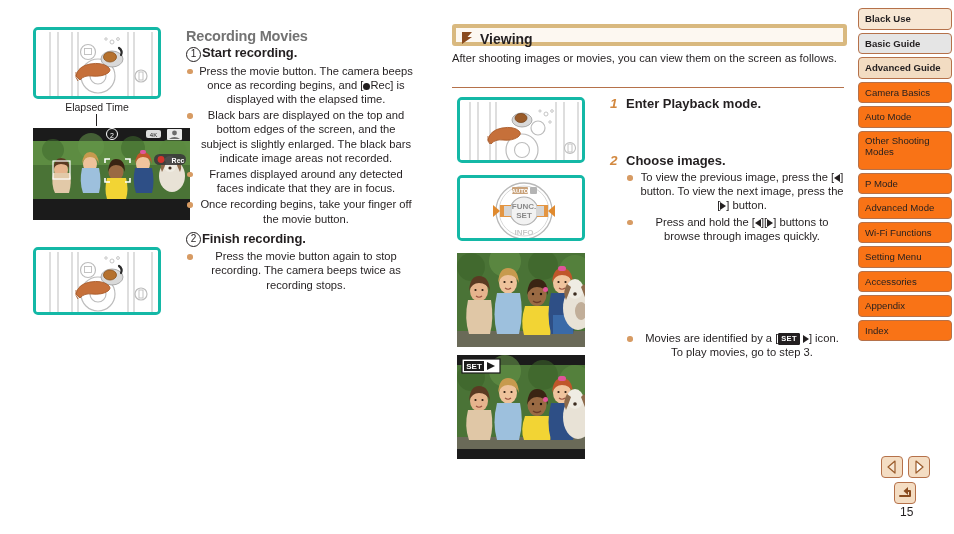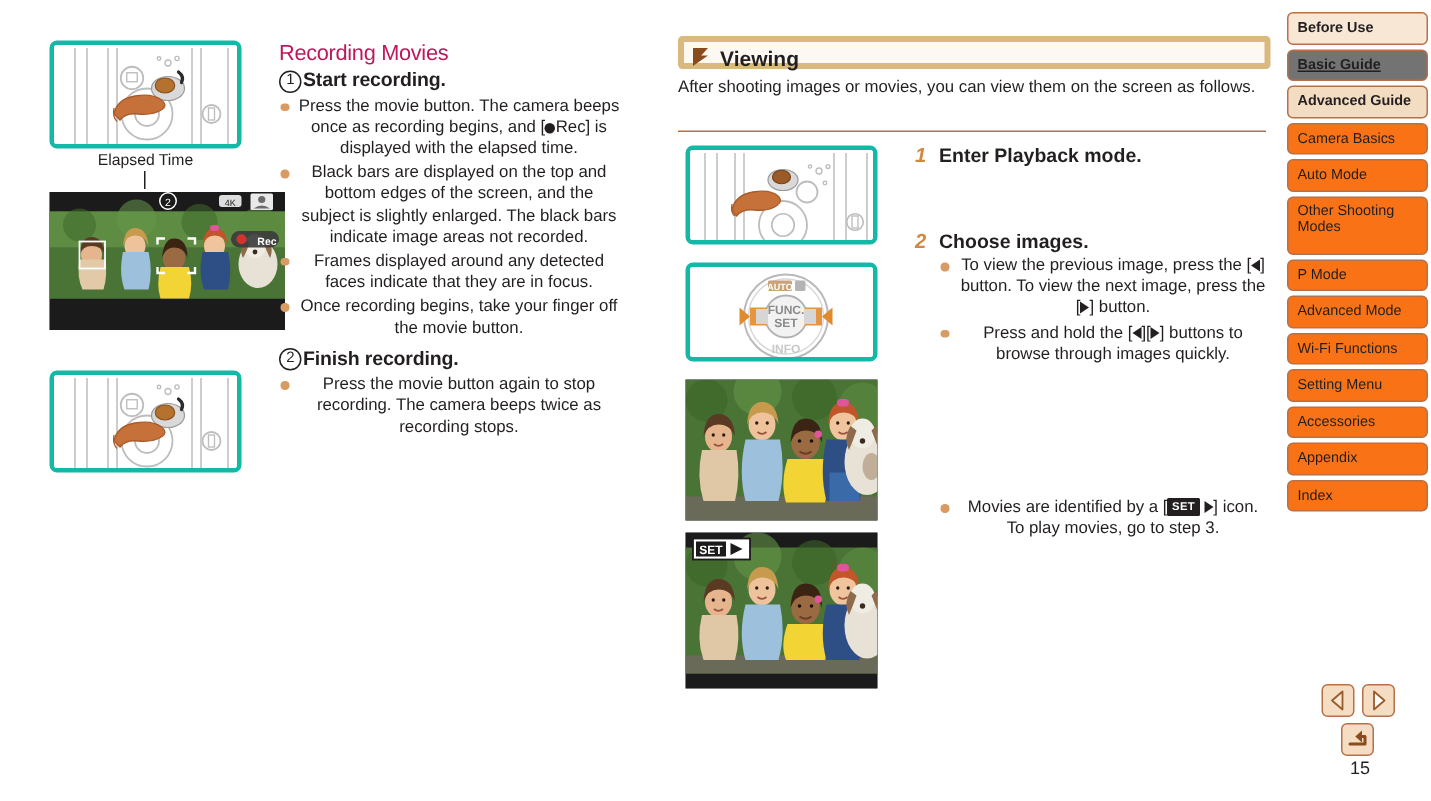--- a/index.html
+++ b/index.html
@@ -37,21 +37,21 @@
     position:absolute;left:33px;top:101px;width:128px;
     text-align:center;font-size:10.5px;color:#231f20;
   }
   .elapsed-tick{
     position:absolute;left:96px;top:114px;width:1px;height:12px;background:#231f20;
   }
 
   #screen-rec{left:33px;top:128px;width:157px;height:92px;}
 
   .sec-title{
-    font-size:14.5px;font-weight:normal;color:#be185d;margin:0 0 1px 0;letter-spacing:-0.2px;
+    font-size:14.5px;font-weight:bold;color:#737373;margin:0 0 1px 0;letter-spacing:-0.2px;
   }
   .step-head{
     font-size:13px;font-weight:bold;color:#231f20;margin:0 0 2px 0;letter-spacing:-0.1px;
     display:flex;align-items:flex-start;
   }
   .circnum{
     display:inline-block;width:13px;height:13px;line-height:11.5px;
     border:1.2px solid #231f20;border-radius:50%;
     text-align:center;font-size:10px;font-weight:normal;
     margin-right:1px;margin-top:1.5px;flex:none;
@@ -131,21 +131,21 @@
     margin-bottom:3px;
     padding:4px 6px;
     font-size:9.6px;
     font-weight:bold;
     color:#231f20;
     line-height:11.5px;
     background:#f7e7d4;
     position:relative;
   }
   .tab.lvl1{background:#f7e7d4;}
-  .tab.sel{background:#737373;text-decoration:underline;}
+  .tab.sel{background:#e5e5e5;}
   .tab.lvl1b{background:#f2dcc2;}
   .tab.lvl2{background:#f97316;font-weight:normal;}
   .tab.two-line{padding-top:3px;padding-bottom:11px;}
 
   
   .navbtn{
     position:absolute;width:22px;height:22px;
     border:1px solid #b5714a;border-radius:4px;background:#f4ddc3;
     box-sizing:border-box;
   }
@@ -547,21 +547,21 @@
     <div class="gap-2"></div>
 
     <div class="step-body">
       <ul class="bullets">
         <li>Movies are identified by a [<span class="chip">SET</span> <span class="tri-r"></span>] icon. To play movies, go to step 3.</li>
       </ul>
     </div>
   </div>
 
   <div class="sidebar">
-    <div class="tab lvl1"><span>Before Use</span></div>
+    <div class="tab lvl1"><span>Black Use</span></div>
     <div class="tab lvl1 sel"><span>Basic Guide</span></div>
     <div class="tab lvl1b"><span>Advanced Guide</span></div>
     <div class="tab lvl2"><span>Camera Basics</span></div>
     <div class="tab lvl2"><span>Auto Mode</span></div>
     <div class="tab lvl2 two-line"><span>Other Shooting Modes</span></div>
     <div class="tab lvl2"><span>P Mode</span></div>
     <div class="tab lvl2"><span>Advanced Mode</span></div>
     <div class="tab lvl2"><span>Wi-Fi Functions</span></div>
     <div class="tab lvl2"><span>Setting Menu</span></div>
     <div class="tab lvl2"><span>Accessories</span></div>

